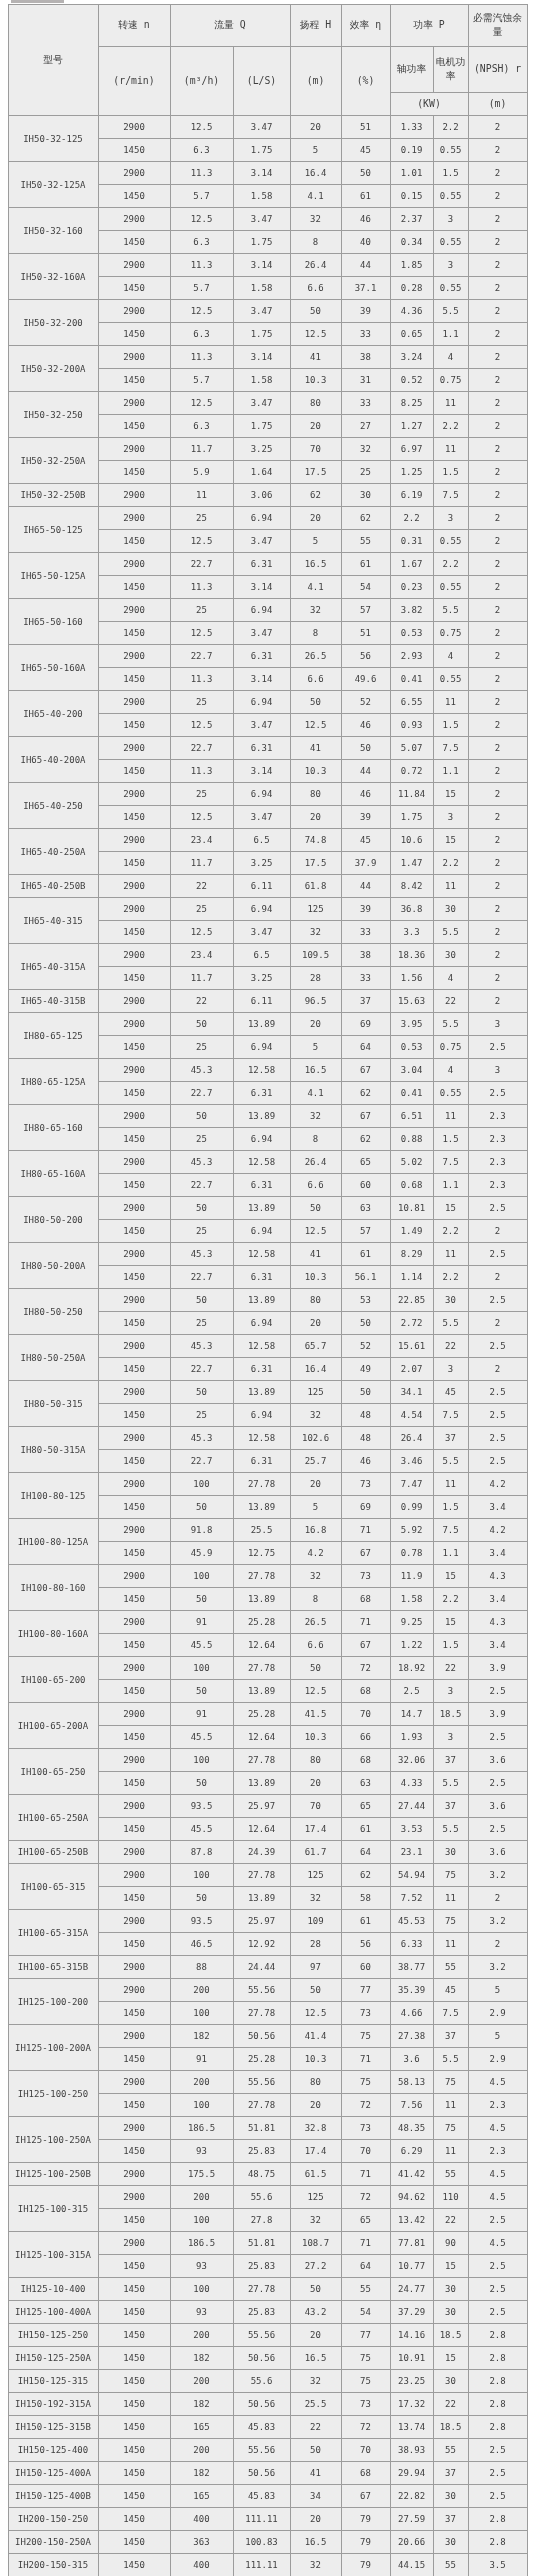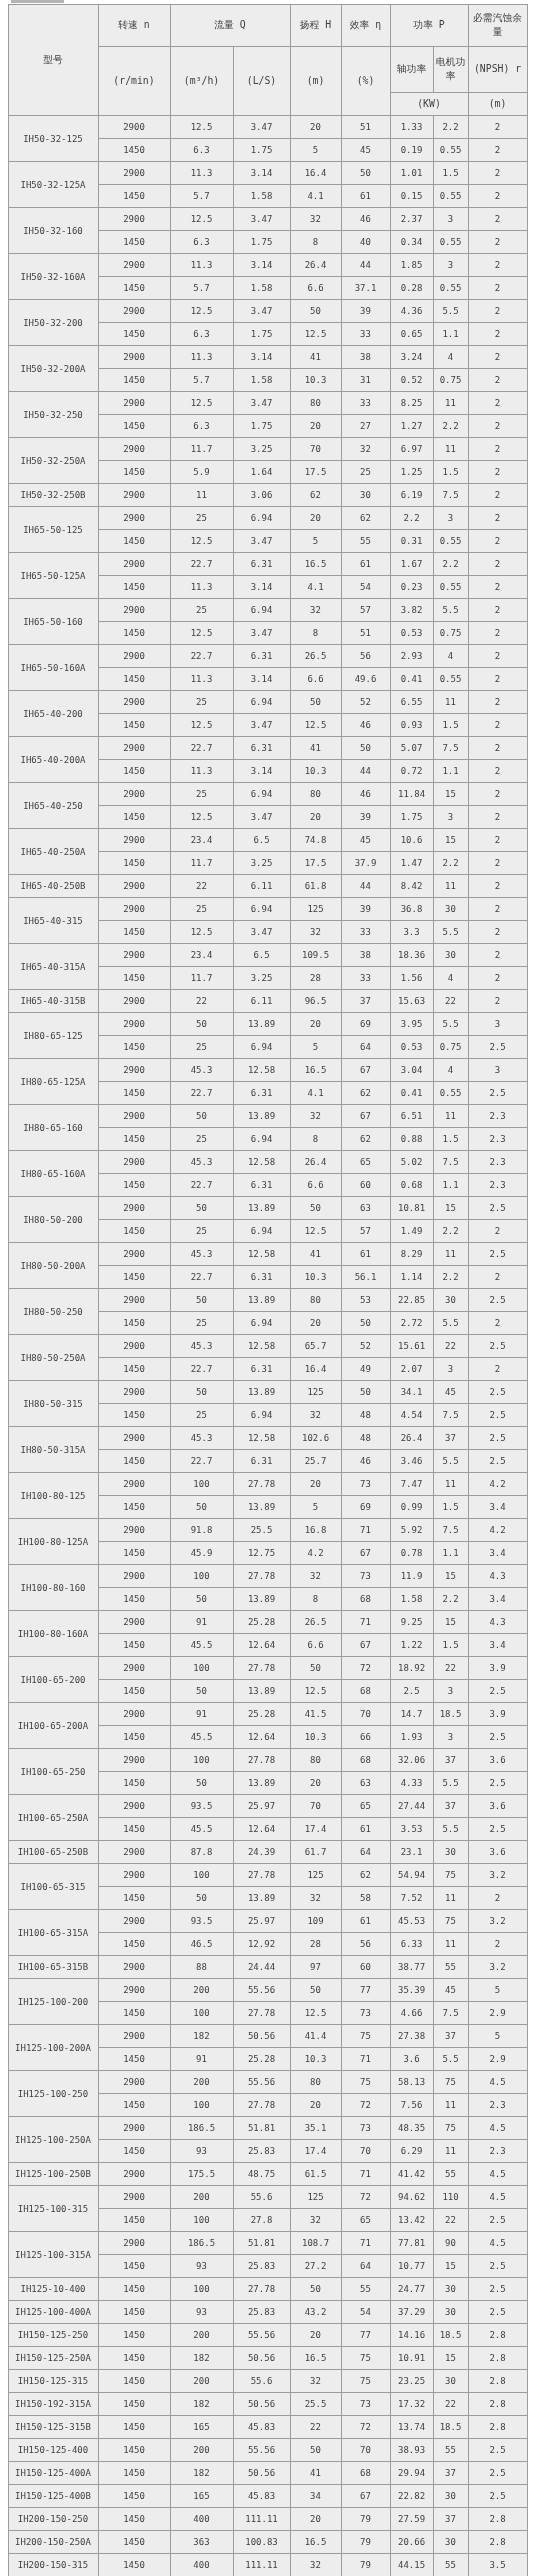--- a/index.html
+++ b/index.html
@@ -985,21 +985,21 @@
         <td>72</td>
         <td>7.56</td>
         <td>11</td>
         <td>2.3</td>
       </tr>
       <tr>
         <td rowspan="2">IH125-100-250A</td>
         <td>2900</td>
         <td>186.5</td>
         <td>51.81</td>
-        <td>35.1</td>
+        <td>32.8</td>
         <td>73</td>
         <td>48.35</td>
         <td>75</td>
         <td>4.5</td>
       </tr>
       <tr>
         <td>1450</td>
         <td>93</td>
         <td>25.83</td>
         <td>17.4</td>

